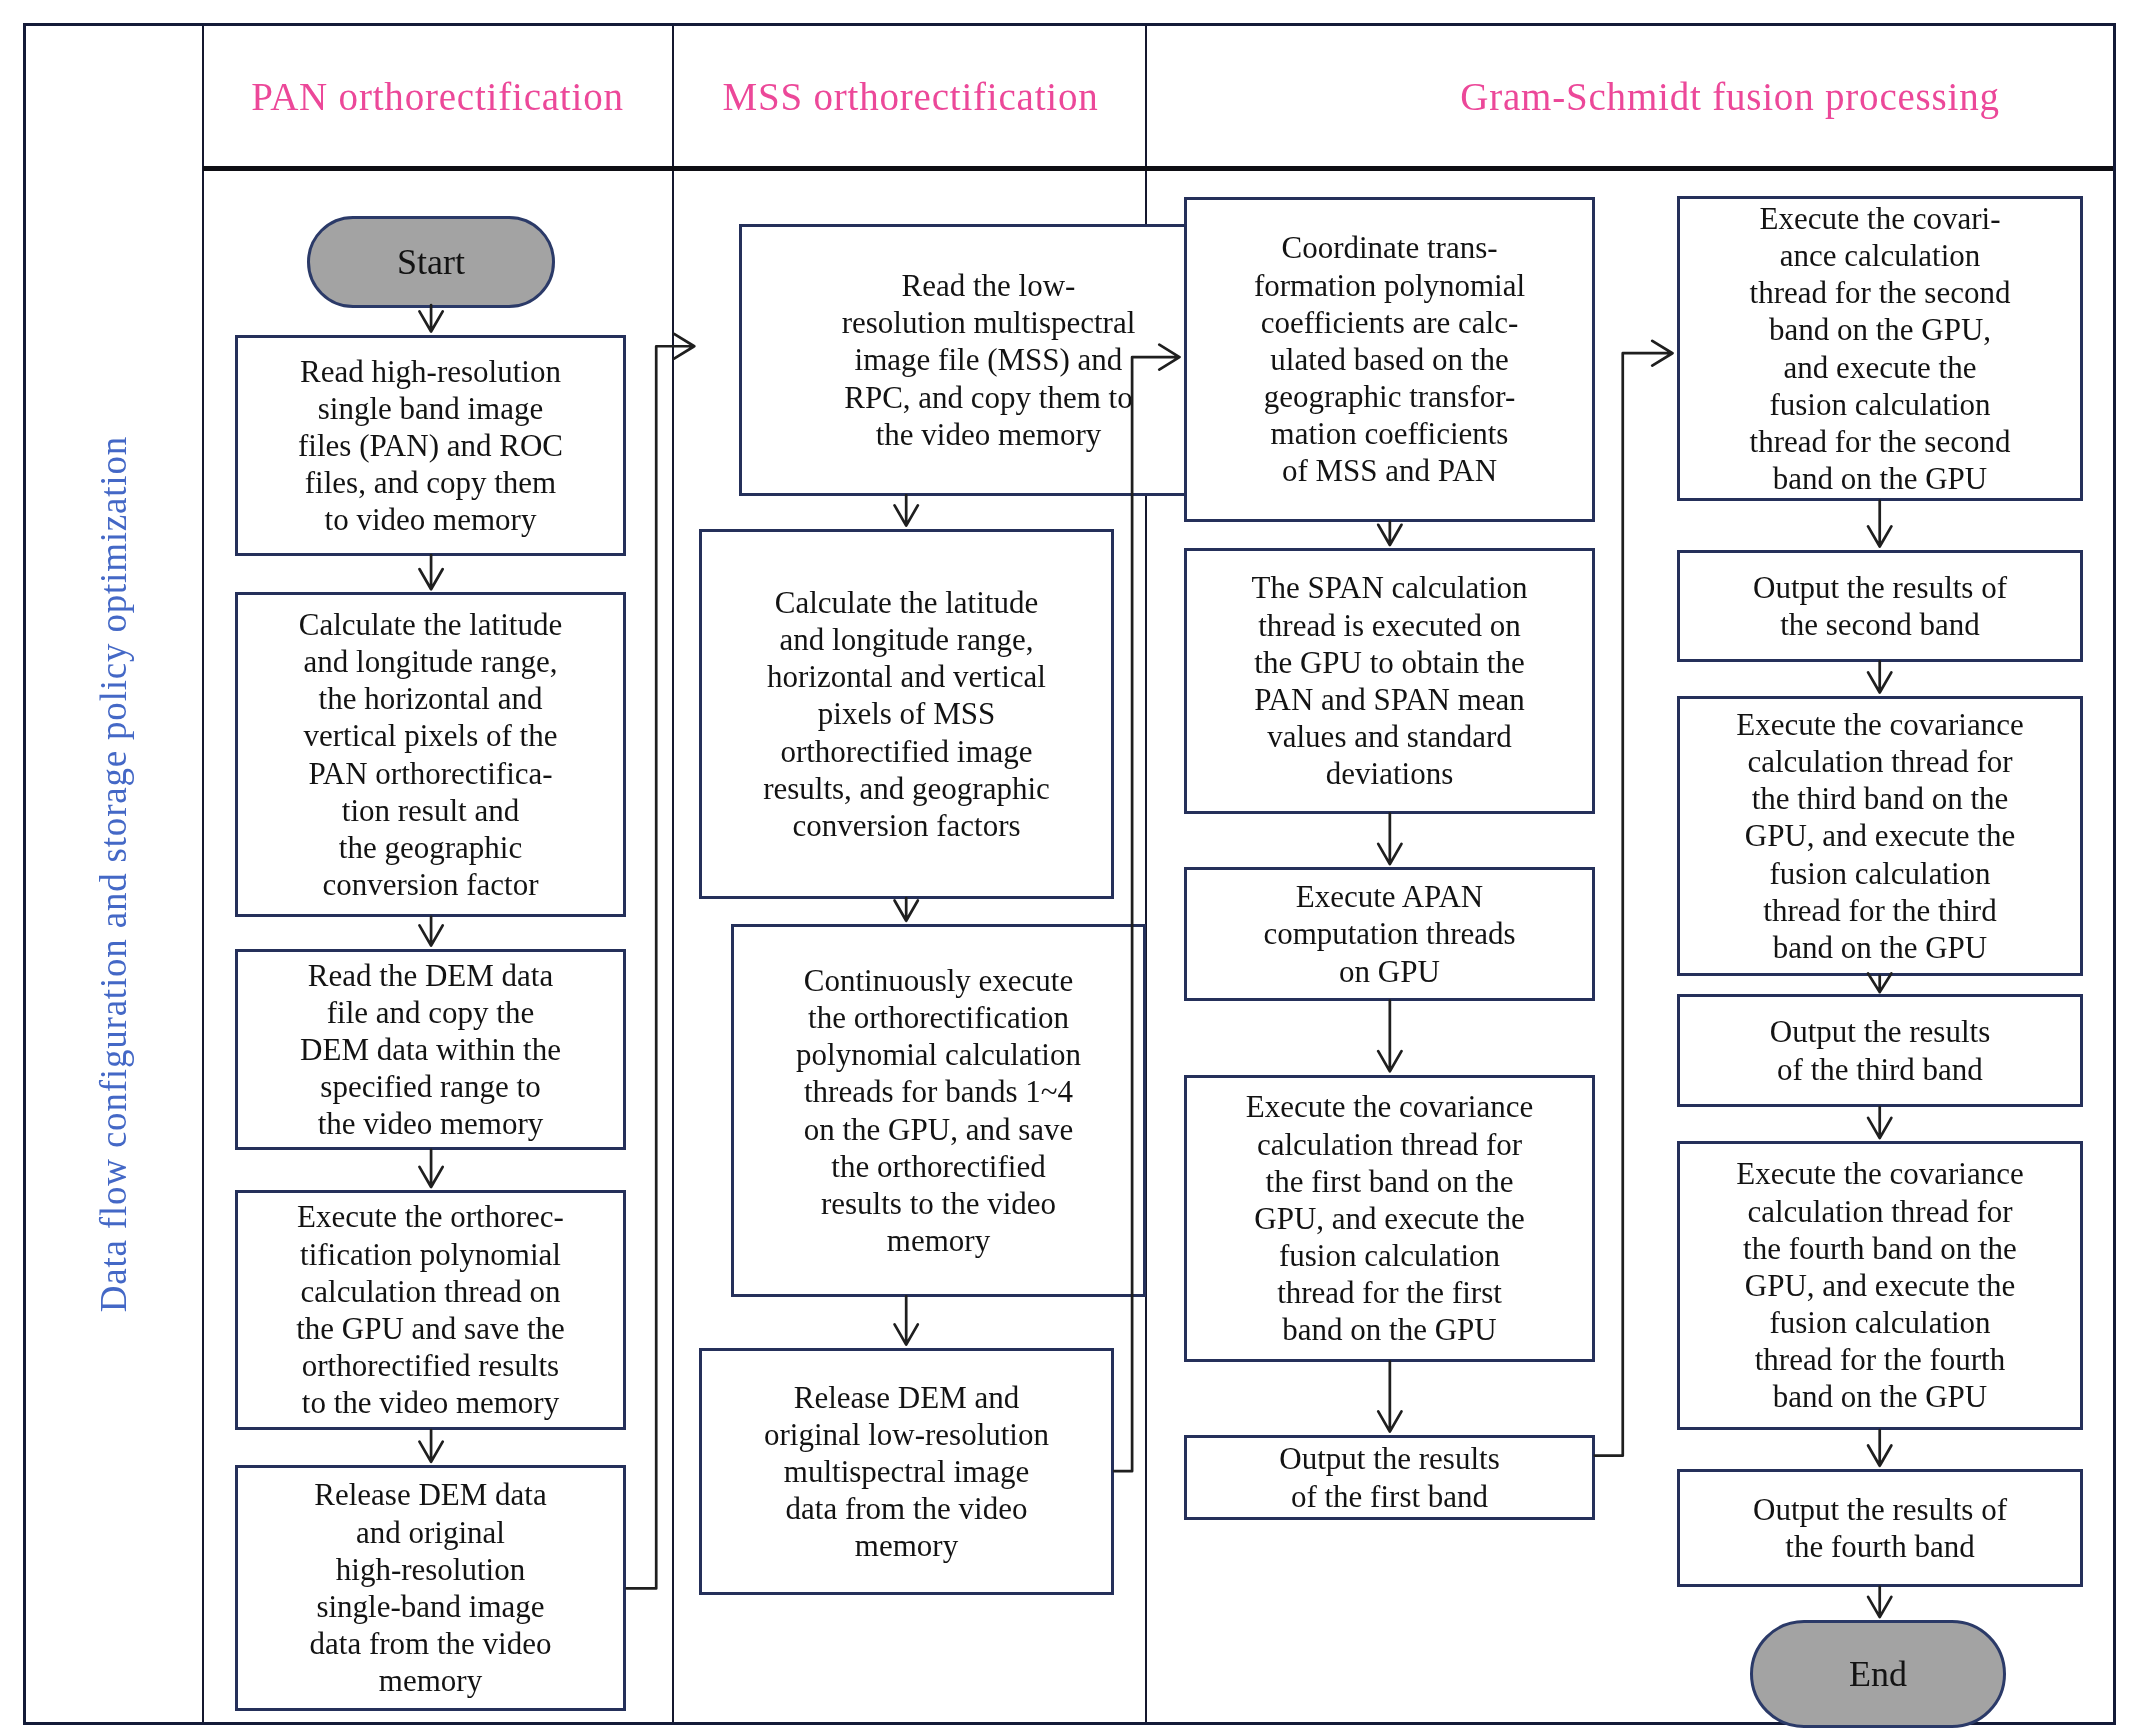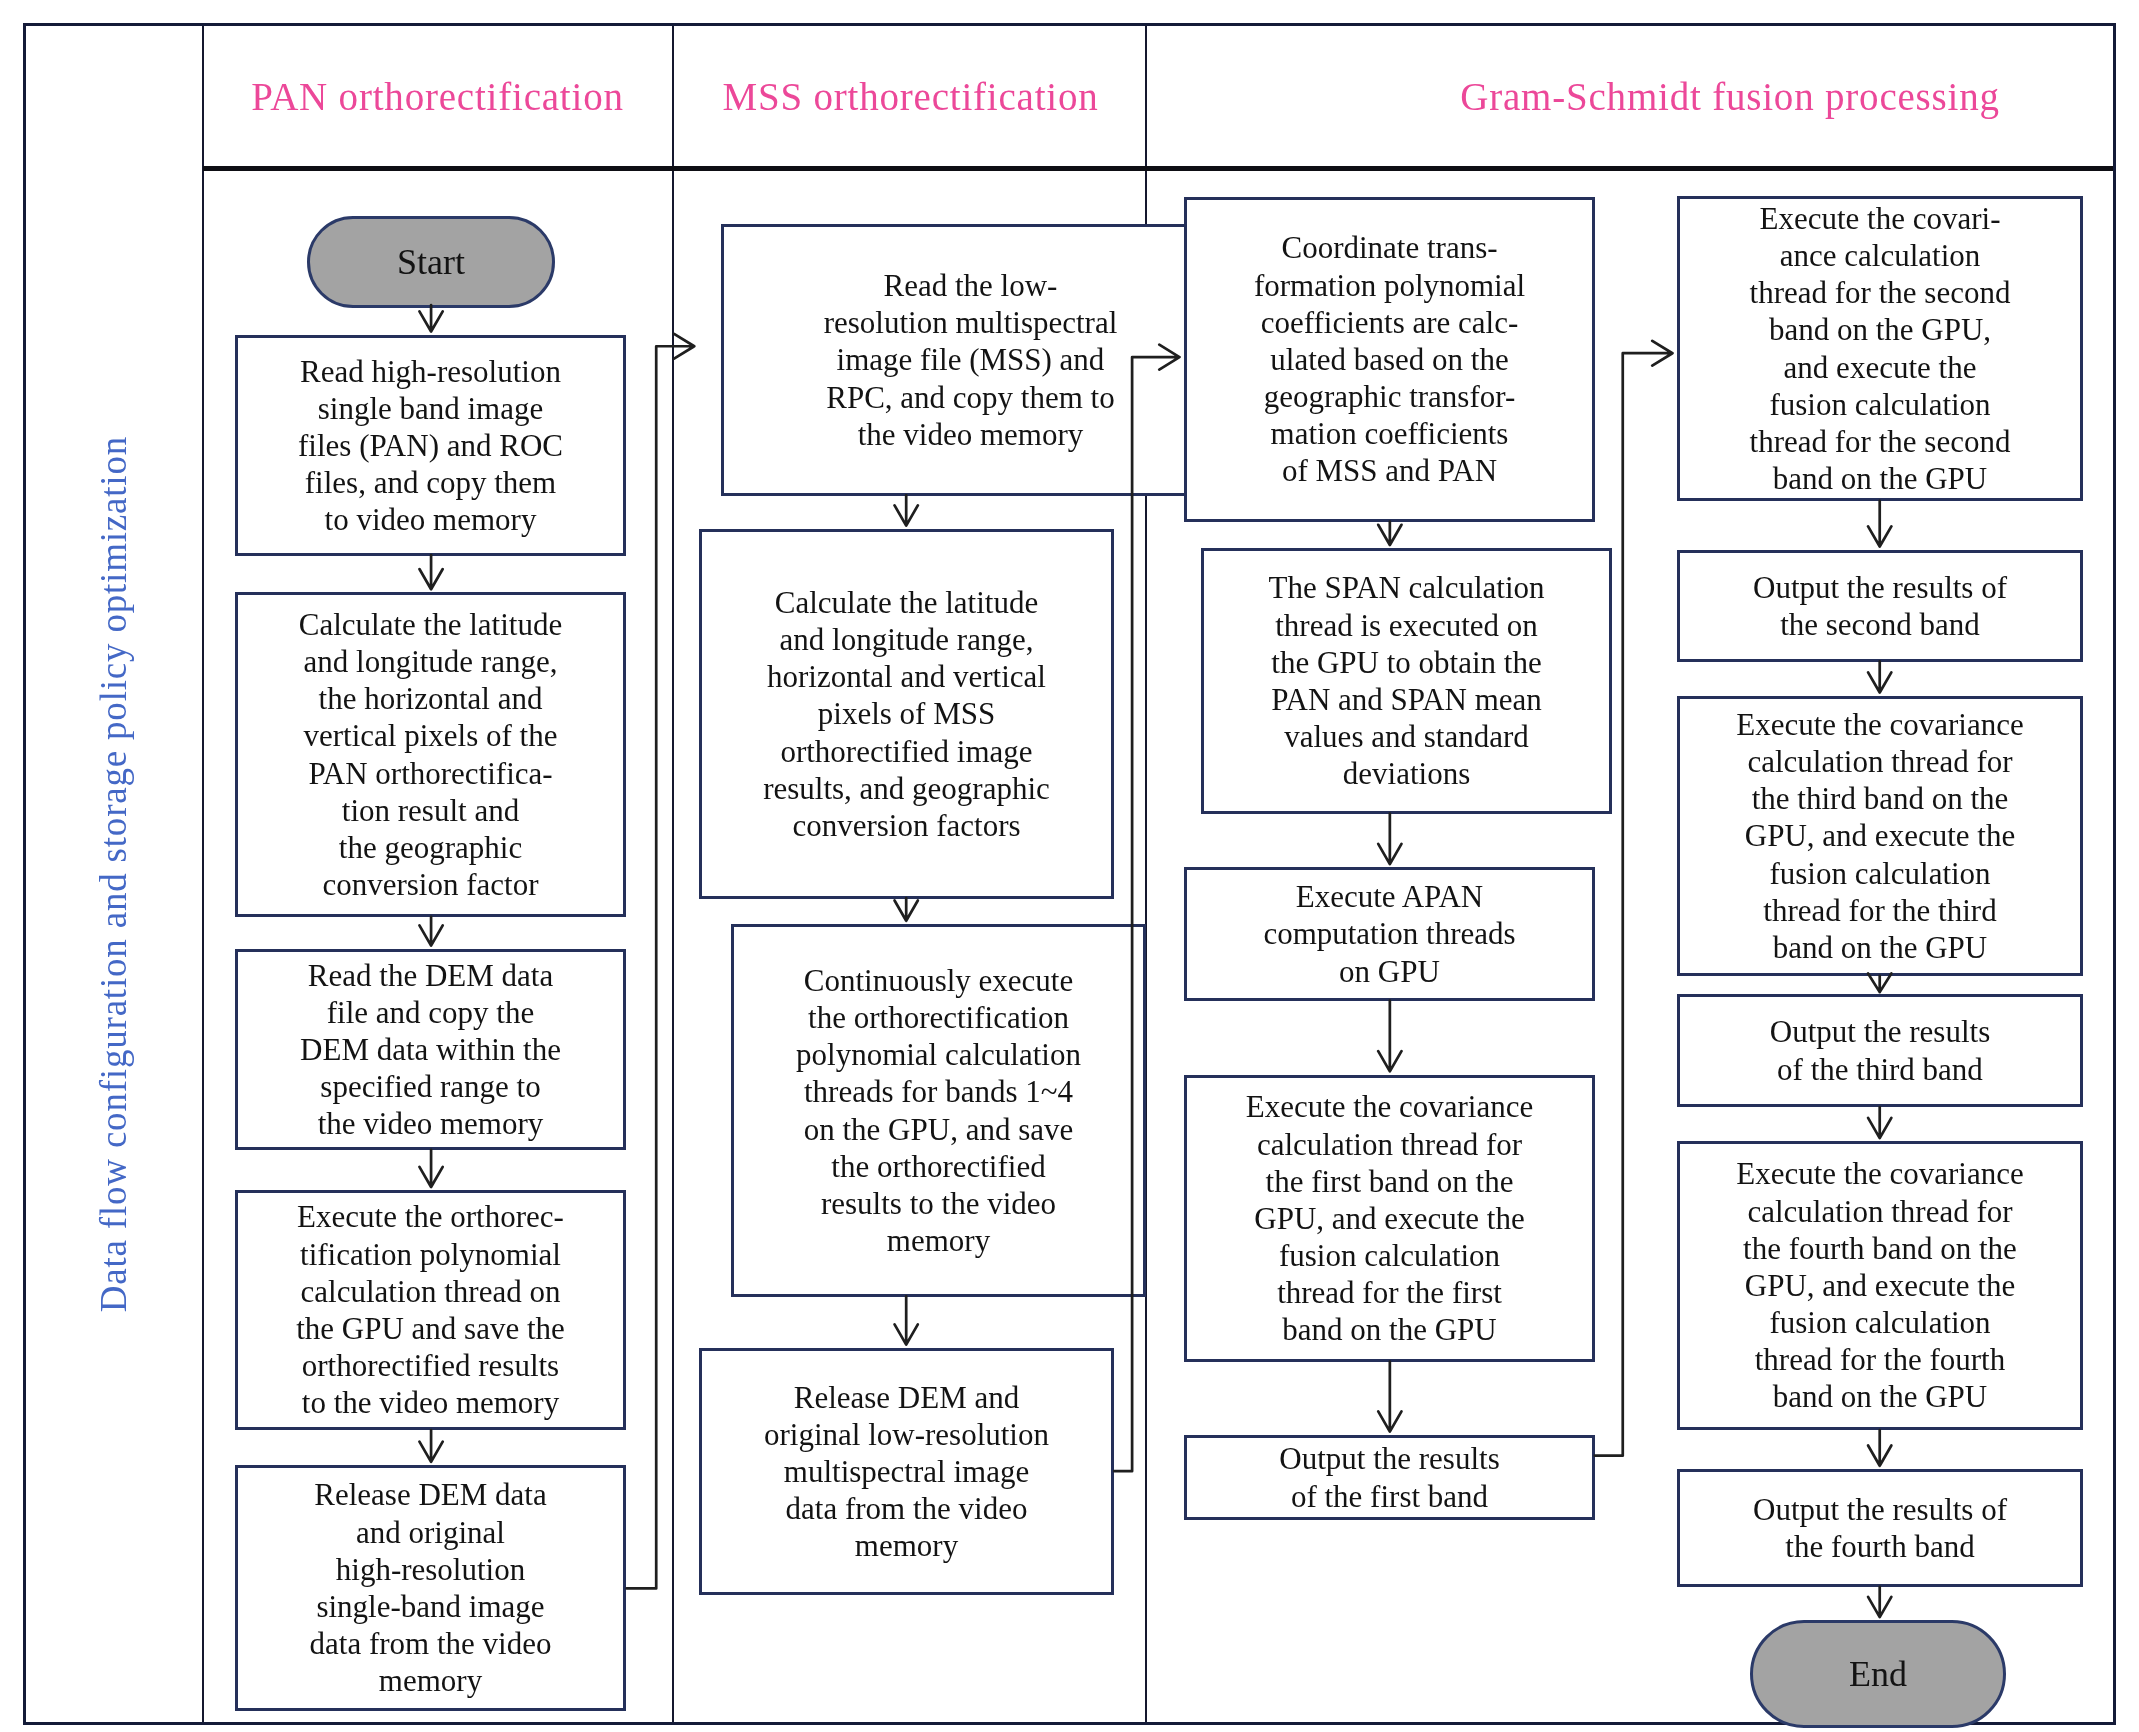--- a/index.html
+++ b/index.html
@@ -69,21 +69,21 @@
 the GPU and save the
 orthorectified results
 to the video memory</div>
   <div class="pbox" style="left:235px;top:1465px;width:391px;height:246px;">Release DEM data
 and original
 high-resolution
 single-band image
 data from the video
 memory</div>
 
-  <div class="pbox" style="left:721px;top:224px;width:499px;height:272px;">Read the low-
+  <div class="pbox" style="left:739px;top:224px;width:499px;height:272px;">Read the low-
 resolution multispectral
 image file (MSS) and
 RPC, and copy them to
 the video memory</div>
   <div class="pbox" style="left:699px;top:529px;width:415px;height:370px;">Calculate the latitude
 and longitude range,
 horizontal and vertical
 pixels of MSS
 orthorectified image
 results, and geographic
@@ -102,21 +102,21 @@
 data from the video
 memory</div>
 
   <div class="pbox" style="left:1184px;top:197px;width:411px;height:325px;">Coordinate trans-
 formation polynomial
 coefficients are calc-
 ulated based on the
 geographic transfor-
 mation coefficients
 of MSS and PAN</div>
-  <div class="pbox" style="left:1184px;top:548px;width:411px;height:266px;margin-left:17px;">The SPAN calculation
+  <div class="pbox" style="left:1184px;top:548px;width:411px;height:266px;">The SPAN calculation
 thread is executed on
 the GPU to obtain the
 PAN and SPAN mean
 values and standard
 deviations</div>
   <div class="pbox" style="left:1184px;top:867px;width:411px;height:134px;">Execute APAN
 computation threads
 on GPU</div>
   <div class="pbox" style="left:1184px;top:1075px;width:411px;height:287px;">Execute the covariance
 calculation thread for

